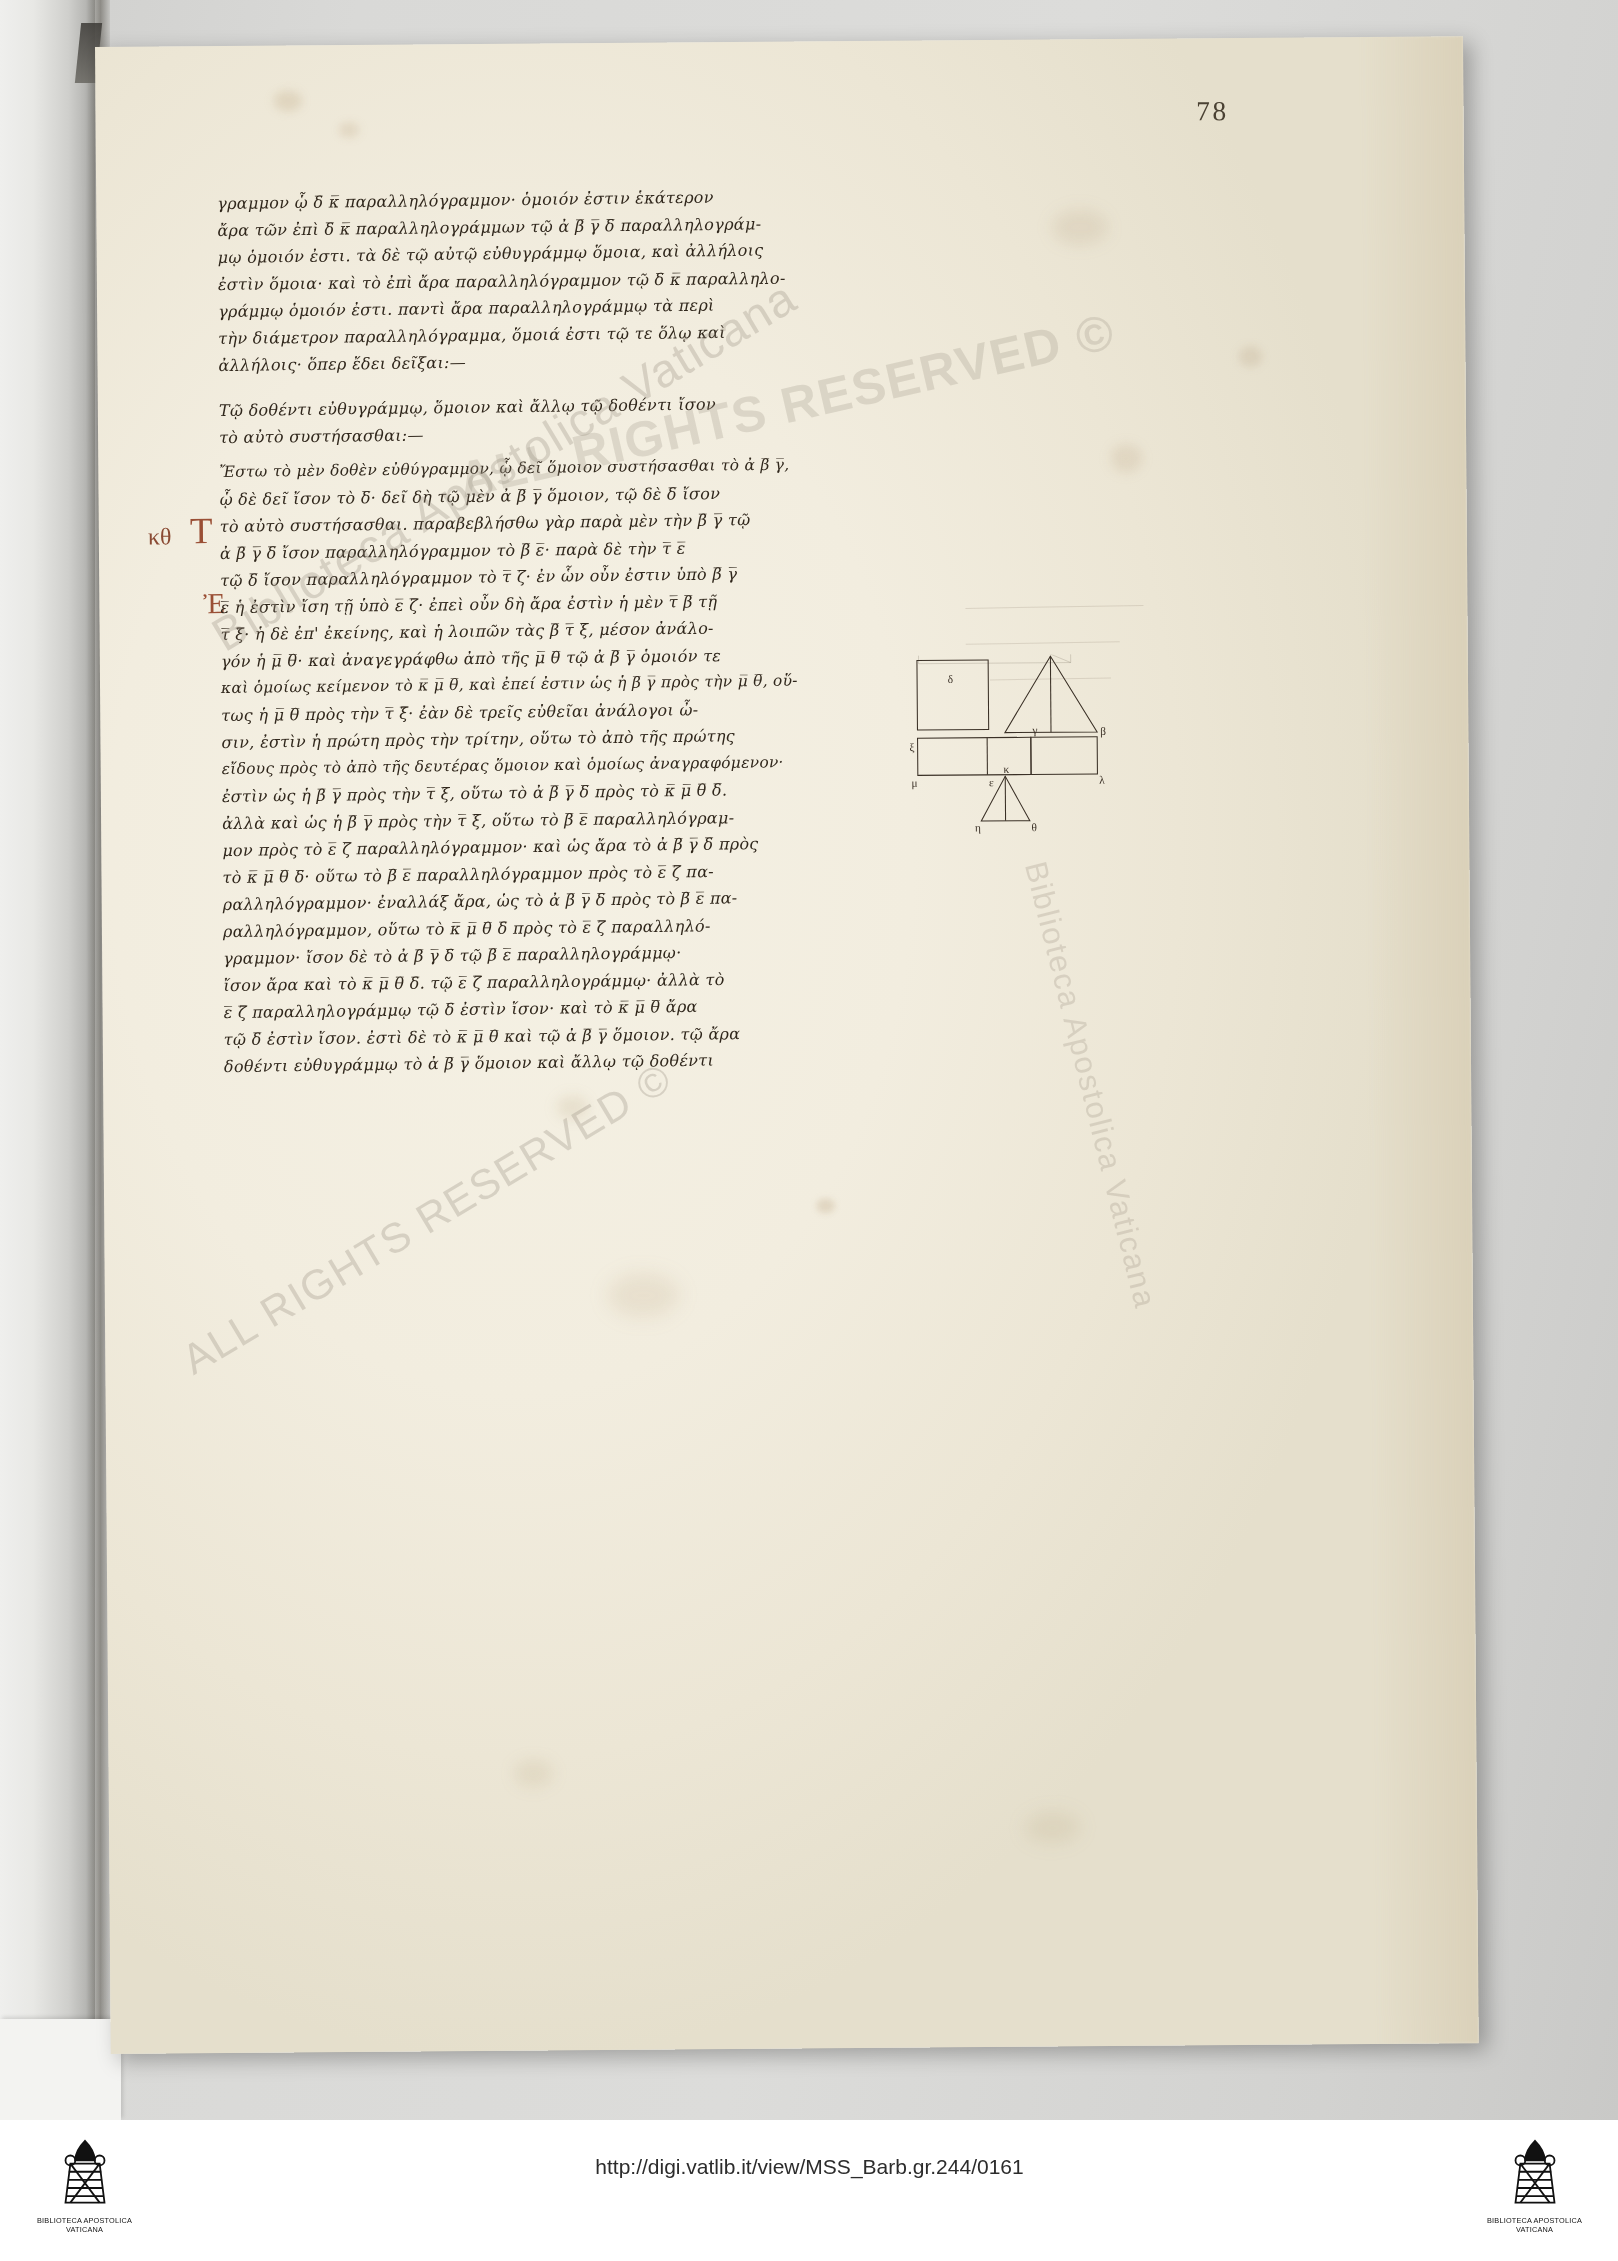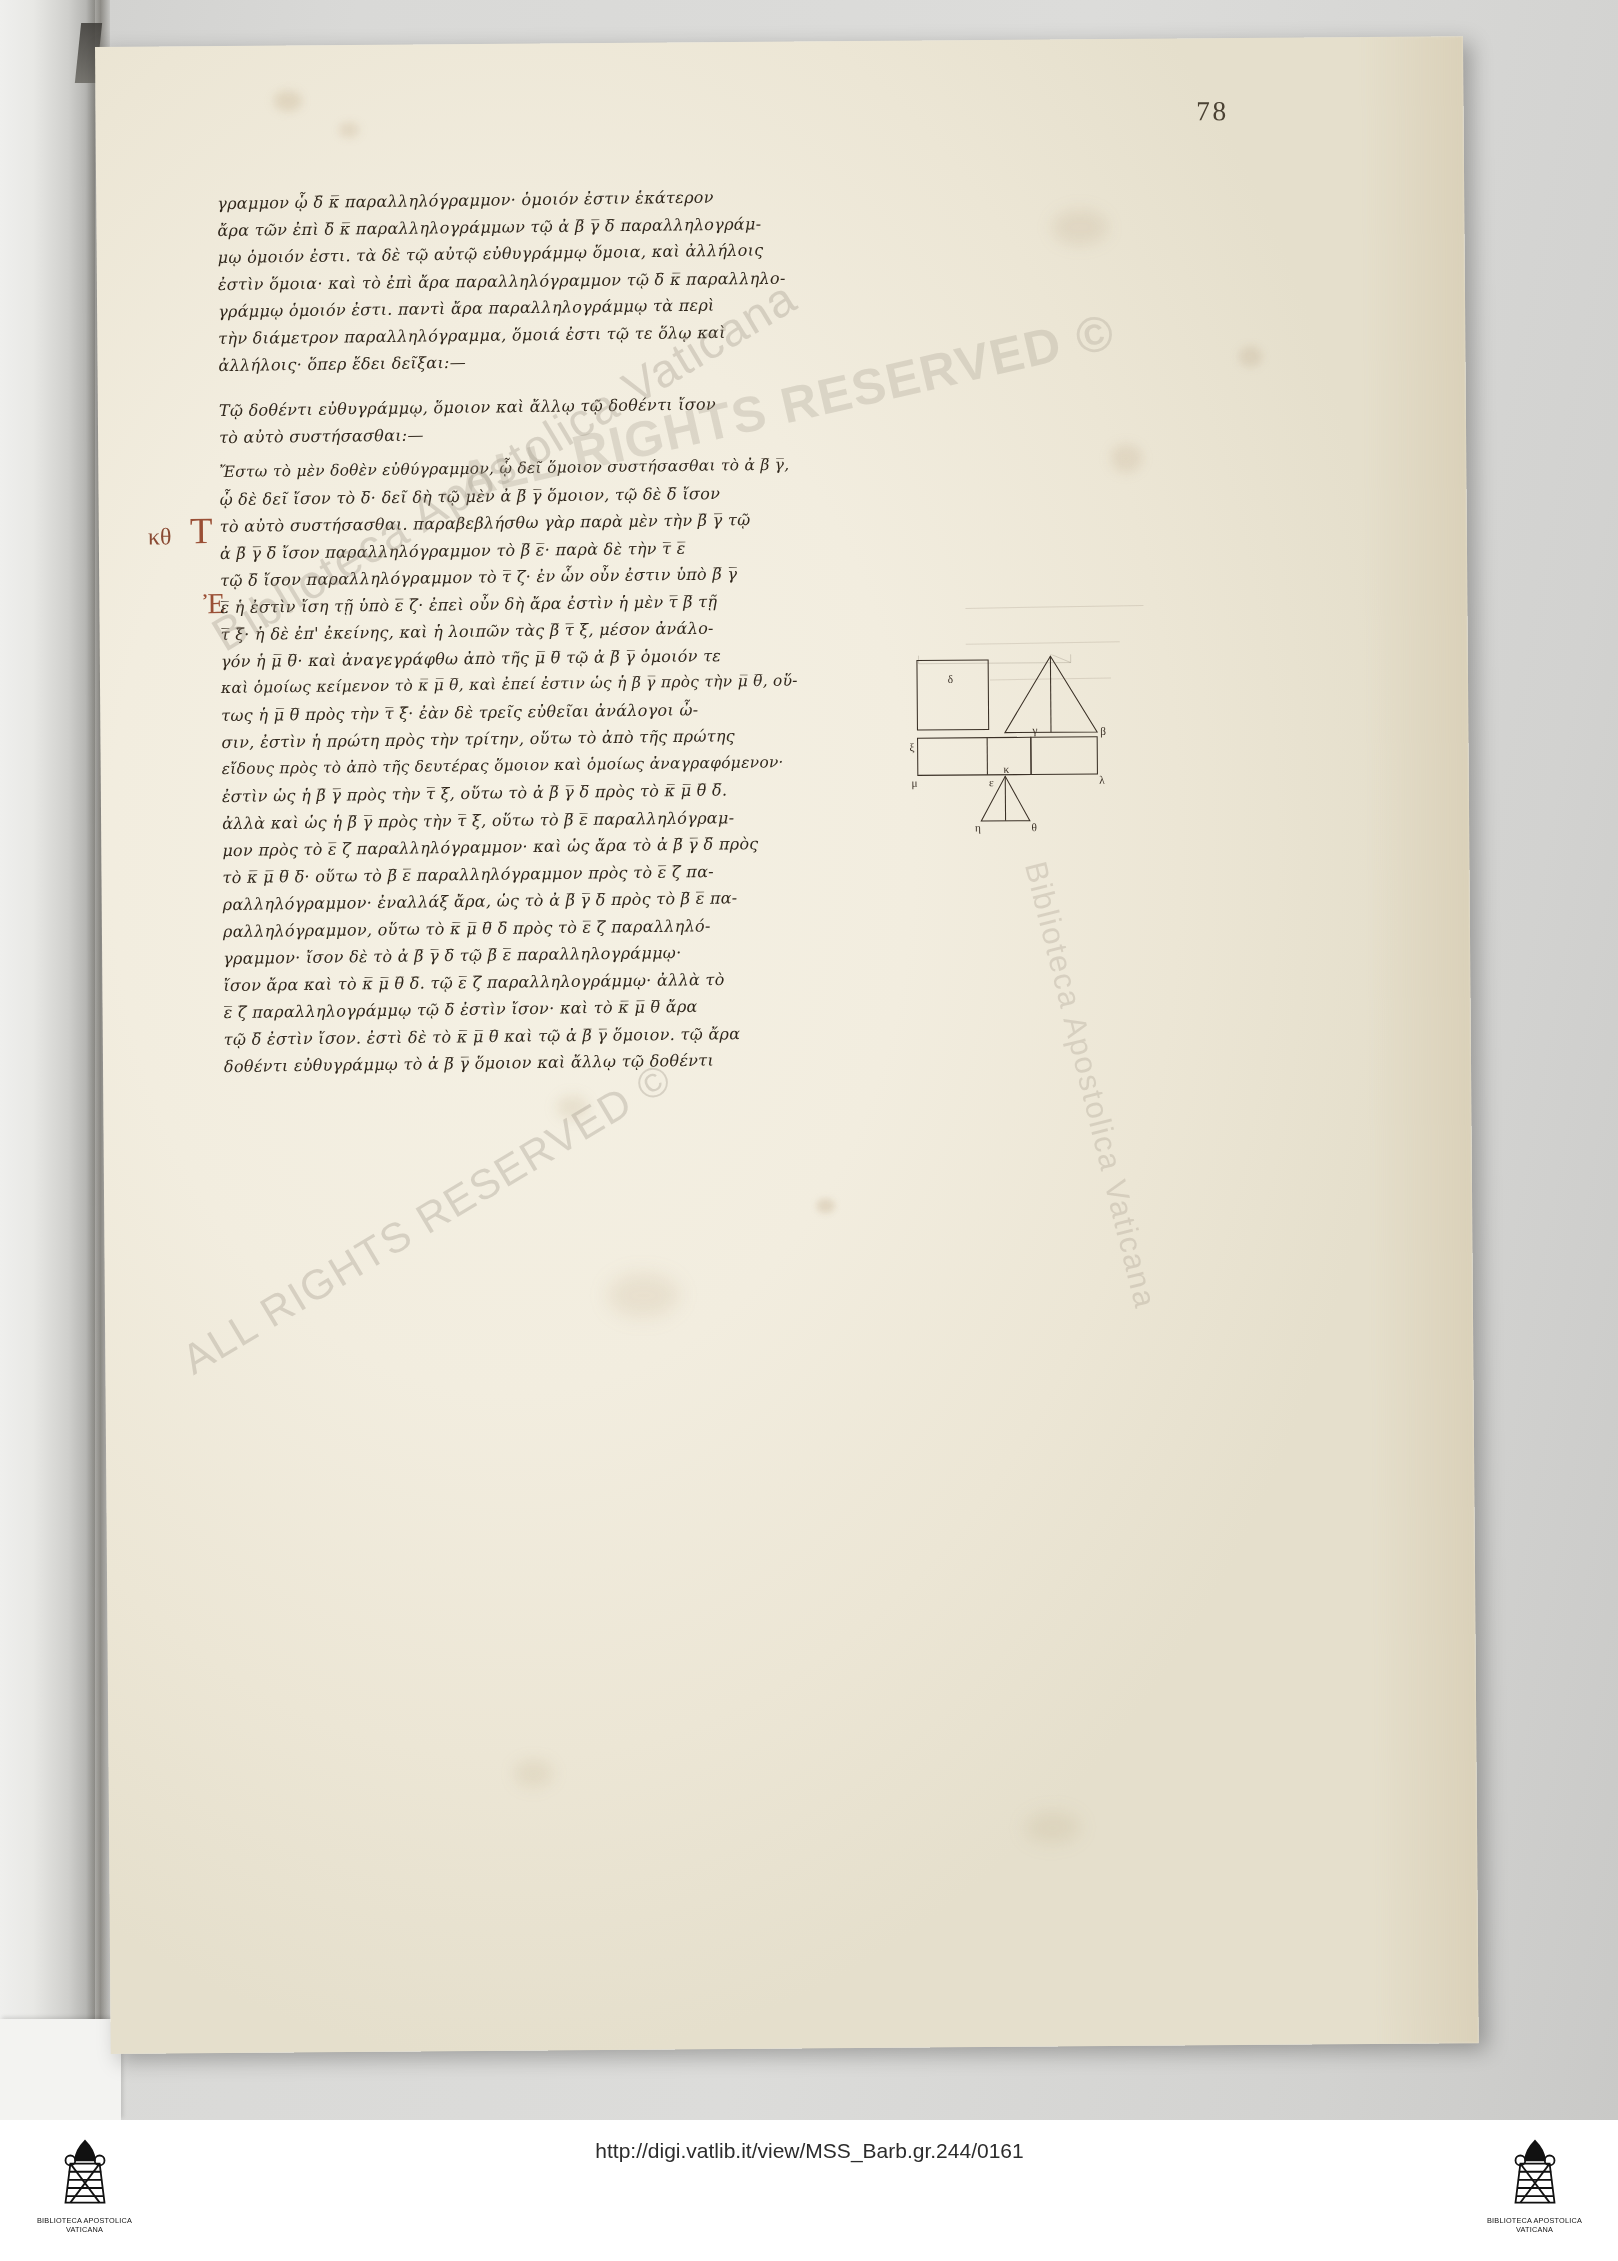--- a/index.html
+++ b/index.html
@@ -206,21 +206,21 @@
     position: absolute;
     left: 0; right: 0; top: 14.6px;
     text-align: center;
   }
   #copyright-line {
     font-size: 27.5px;
     color: #1b1b1b;
     font-family: "Liberation Sans", sans-serif;
   }
   #url-line {
-    margin-top: 4px;
+    margin-top: 20px;
     font-size: 21px;
     color: #2c2c2c;
   }
   #powered-line {
     margin-top: 9.7px;
     font-size: 18px;
     color: #3a3a3a;
   }
   .crest {
     position: absolute;

